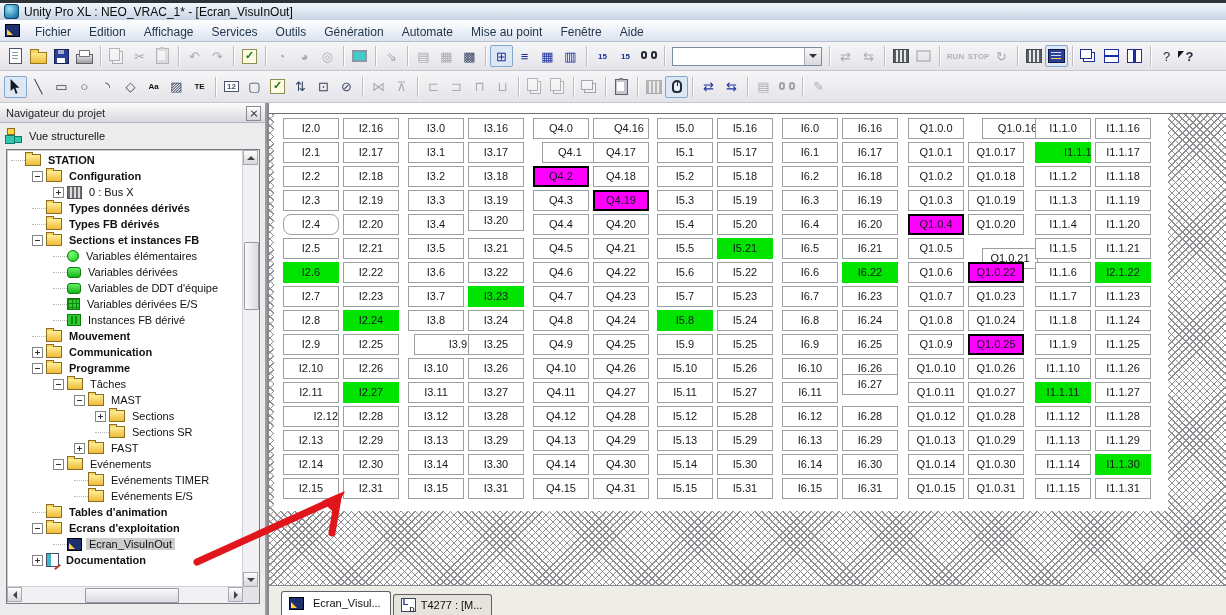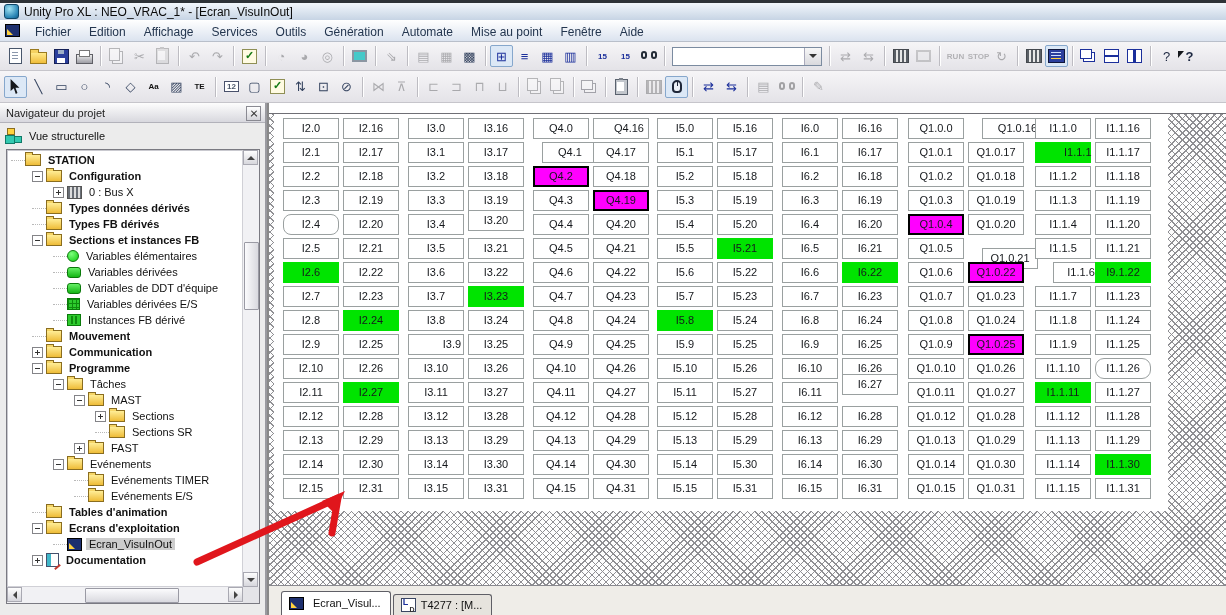--- a/index.html
+++ b/index.html
@@ -599,21 +599,21 @@
       <div class="cell" style="left: 9px; top: 52px;">I2.2</div>
       <div class="cell" style="left: 9px; top: 76px;">I2.3</div>
       <div class="cell" style="left: 9px; top: 100px; border-radius: 8px;">I2.4</div>
       <div class="cell" style="left: 9px; top: 124px;">I2.5</div>
       <div class="cell green" style="left: 9px; top: 148px;">I2.6</div>
       <div class="cell" style="left: 9px; top: 172px;">I2.7</div>
       <div class="cell" style="left: 9px; top: 196px;">I2.8</div>
       <div class="cell" style="left: 9px; top: 220px;">I2.9</div>
       <div class="cell" style="left: 9px; top: 244px;">I2.10</div>
       <div class="cell" style="left: 9px; top: 268px;">I2.11</div>
-      <div class="cell" style="left: 9px; top: 292px;">I2.12</div>
+      <div class="cell" style="left: 9px; top: 292px; text-align: right;">I2.12</div>
       <div class="cell" style="left: 9px; top: 316px;">I2.13</div>
       <div class="cell" style="left: 9px; top: 340px;">I2.14</div>
       <div class="cell" style="left: 9px; top: 364px;">I2.15</div>
       <div class="cell" style="left: 69px; top: 4px;">I2.16</div>
       <div class="cell" style="left: 69px; top: 28px;">I2.17</div>
       <div class="cell" style="left: 69px; top: 52px;">I2.18</div>
       <div class="cell" style="left: 69px; top: 76px;">I2.19</div>
       <div class="cell" style="left: 69px; top: 100px;">I2.20</div>
       <div class="cell" style="left: 69px; top: 124px;">I2.21</div>
       <div class="cell" style="left: 69px; top: 148px;">I2.22</div>
@@ -628,21 +628,21 @@
       <div class="cell" style="left: 69px; top: 364px;">I2.31</div>
       <div class="cell" style="left: 134px; top: 4px;">I3.0</div>
       <div class="cell" style="left: 134px; top: 28px;">I3.1</div>
       <div class="cell" style="left: 134px; top: 52px;">I3.2</div>
       <div class="cell" style="left: 134px; top: 76px;">I3.3</div>
       <div class="cell" style="left: 134px; top: 100px;">I3.4</div>
       <div class="cell" style="left: 134px; top: 124px;">I3.5</div>
       <div class="cell" style="left: 134px; top: 148px;">I3.6</div>
       <div class="cell" style="left: 134px; top: 172px;">I3.7</div>
       <div class="cell" style="left: 134px; top: 196px;">I3.8</div>
-      <div class="cell" style="left: 134px; top: 220px; padding-left: 32px;">I3.9</div>
+      <div class="cell" style="left: 140px; top: 220px; padding-left: 32px;">I3.9</div>
       <div class="cell" style="left: 134px; top: 244px;">I3.10</div>
       <div class="cell" style="left: 134px; top: 268px;">I3.11</div>
       <div class="cell" style="left: 134px; top: 292px;">I3.12</div>
       <div class="cell" style="left: 134px; top: 316px;">I3.13</div>
       <div class="cell" style="left: 134px; top: 340px;">I3.14</div>
       <div class="cell" style="left: 134px; top: 364px;">I3.15</div>
       <div class="cell" style="left: 194px; top: 4px;">I3.16</div>
       <div class="cell" style="left: 194px; top: 28px;">I3.17</div>
       <div class="cell" style="left: 194px; top: 52px;">I3.18</div>
       <div class="cell" style="left: 194px; top: 76px;">I3.19</div>
@@ -785,41 +785,41 @@
       <div class="cell" style="left: 694px; top: 292px;">Q1.0.28</div>
       <div class="cell" style="left: 694px; top: 316px;">Q1.0.29</div>
       <div class="cell" style="left: 694px; top: 340px;">Q1.0.30</div>
       <div class="cell" style="left: 694px; top: 364px;">Q1.0.31</div>
       <div class="cell" style="left: 761px; top: 4px;">I1.1.0</div>
       <div class="cell green" style="left: 761px; top: 28px; padding-left: 28px;">I1.1.1</div>
       <div class="cell" style="left: 761px; top: 52px;">I1.1.2</div>
       <div class="cell" style="left: 761px; top: 76px;">I1.1.3</div>
       <div class="cell" style="left: 761px; top: 100px;">I1.1.4</div>
       <div class="cell" style="left: 761px; top: 124px;">I1.1.5</div>
-      <div class="cell" style="left: 761px; top: 148px; margin-left: 18px;">I1.1.6</div>
+      <div class="cell" style="left: 761px; top: 148px;">I1.1.6</div>
       <div class="cell" style="left: 761px; top: 172px;">I1.1.7</div>
       <div class="cell" style="left: 761px; top: 196px;">I1.1.8</div>
       <div class="cell" style="left: 761px; top: 220px;">I1.1.9</div>
       <div class="cell" style="left: 761px; top: 244px;">I1.1.10</div>
       <div class="cell green" style="left: 761px; top: 268px;">I1.1.11</div>
       <div class="cell" style="left: 761px; top: 292px;">I1.1.12</div>
       <div class="cell" style="left: 761px; top: 316px;">I1.1.13</div>
       <div class="cell" style="left: 761px; top: 340px;">I1.1.14</div>
       <div class="cell" style="left: 761px; top: 364px;">I1.1.15</div>
       <div class="cell" style="left: 821px; top: 4px;">I1.1.16</div>
       <div class="cell" style="left: 821px; top: 28px;">I1.1.17</div>
       <div class="cell" style="left: 821px; top: 52px;">I1.1.18</div>
       <div class="cell" style="left: 821px; top: 76px;">I1.1.19</div>
       <div class="cell" style="left: 821px; top: 100px;">I1.1.20</div>
       <div class="cell" style="left: 821px; top: 124px;">I1.1.21</div>
-      <div class="cell green" style="left: 821px; top: 148px;">I9.1.22</div>
+      <div class="cell green" style="left: 821px; top: 148px;">I2.1.22</div>
       <div class="cell" style="left: 821px; top: 172px;">I1.1.23</div>
       <div class="cell" style="left: 821px; top: 196px;">I1.1.24</div>
       <div class="cell" style="left: 821px; top: 220px;">I1.1.25</div>
-      <div class="cell" style="left: 821px; top: 244px; border-radius: 9px;">I1.1.26</div>
+      <div class="cell" style="left: 821px; top: 244px;">I1.1.26</div>
       <div class="cell" style="left: 821px; top: 268px;">I1.1.27</div>
       <div class="cell" style="left: 821px; top: 292px;">I1.1.28</div>
       <div class="cell" style="left: 821px; top: 316px;">I1.1.29</div>
       <div class="cell green" style="left: 821px; top: 340px;">I1.1.30</div>
       <div class="cell" style="left: 821px; top: 364px;">I1.1.31</div>
     </div>
 </div>
 
 <div class="tabbar" id="tabbar">
     <div class="tab active">

